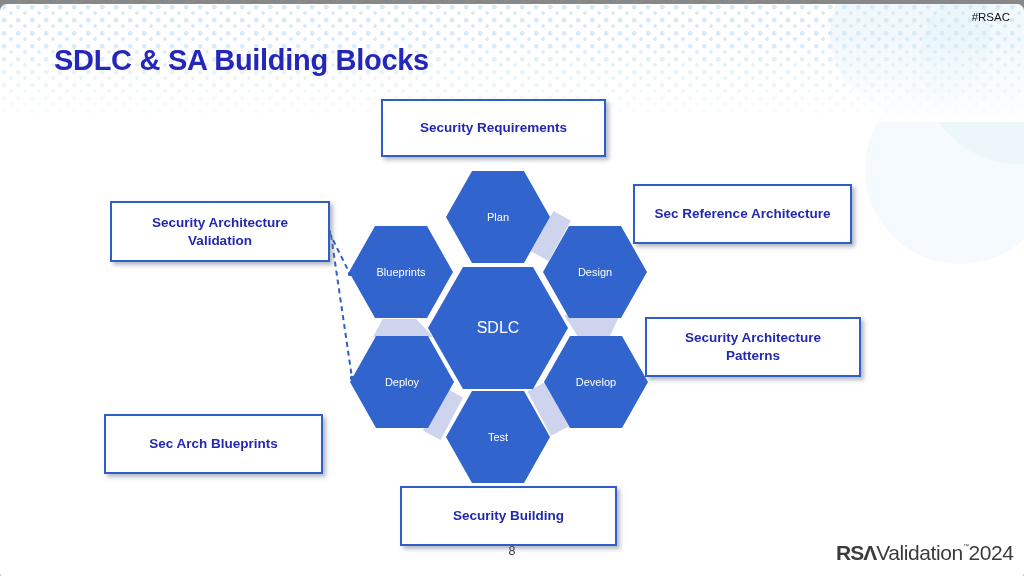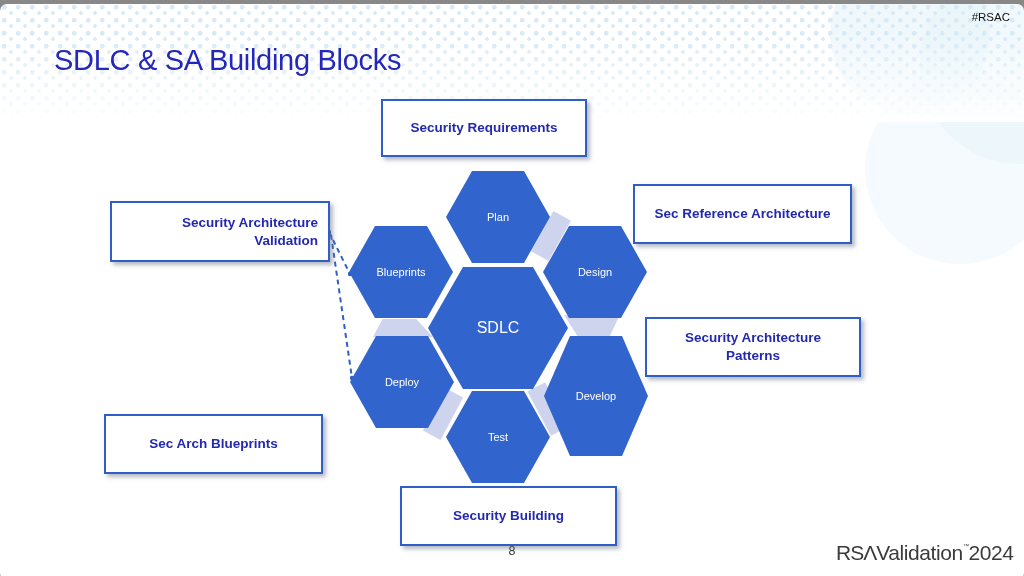--- a/index.html
+++ b/index.html
@@ -20,36 +20,36 @@
     background-image:
       linear-gradient(180deg, rgba(255,255,255,0) 28%, rgba(255,255,255,.6) 72%, #ffffff 100%),
       radial-gradient(circle at 2.2px 2.2px, var(--dot-color,#d7eaf6) 2.1px, rgba(255,255,255,0) 2.7px),
       radial-gradient(circle at 2px 2px, var(--dot-color,#d7eaf6) 1.5px, rgba(255,255,255,0) 2.1px);
     background-size:100% 100%, 14px 13px, 14px 13px;
     background-position:0 0, 2px 1px, 9px 7px;
   }
   .hashtag{position:absolute;top:7px;right:14px;font-size:11.5px;color:#111;}
   .title{
     position:absolute;left:54px;top:40px;margin:0;
-    font-size:29px;font-weight:normal;letter-spacing:-.3px;
+    font-size:29px;font-weight:bold;letter-spacing:-.3px;
     color:var(--title-color,#2427ba);
   }
   
   .hex{
     position:absolute;display:flex;align-items:center;justify-content:center;
     background:var(--hex-blue,#3164cd);color:#ffffff;font-size:11px;
     clip-path:polygon(25% 0%,75% 0%,100% 50%,75% 100%,25% 100%,0% 50%);
     z-index:2;text-align:center;
   }
   .hex-plan       {left:446px;top:167px;width:104px;height:92px;}
   .hex-maintenance{left:349px;top:222px;width:104px;height:92px;}
   .hex-design     {left:543px;top:222px;width:104px;height:92px;}
   .hex-sdlc       {left:428px;top:263px;width:140px;height:122px;font-size:16px;}
   .hex-deploy     {left:350px;top:332px;width:104px;height:92px;}
-  .hex-develop    {left:544px;top:332px;width:104px;height:120px;}
+  .hex-develop    {left:544px;top:332px;width:104px;height:92px;}
   .hex-test       {left:446px;top:387px;width:104px;height:92px;}
   
   .conn{position:absolute;background:var(--connector-lavender,#ced3ee);z-index:1;}
   .conn-design-develop{left:563px;top:311px;width:58px;height:22px;
     clip-path:polygon(2% 0,98% 0,80% 100%,26% 100%);}
   .conn-maintenance-deploy{left:373px;top:315px;width:60px;height:18px;
     clip-path:polygon(16% 0,72% 0,100% 100%,0 100%);}
   .conn-plan-design{left:528px;top:222px;width:46px;height:20px;transform:rotate(-61deg);}
   .conn-develop-test{left:523px;top:395px;width:50px;height:20px;transform:rotate(62deg);}
   .conn-test-deploy{left:419px;top:400px;width:48px;height:20px;transform:rotate(-62deg);}
@@ -57,32 +57,32 @@
   .link-lines{position:absolute;left:0;top:0;width:1024px;height:576px;z-index:1;pointer-events:none;}
   
   .callout{
     position:absolute;box-sizing:border-box;z-index:3;
     background:#ffffff;border:2.5px solid var(--box-border,#2e5ec6);
     box-shadow:2.5px 3px 4px rgba(110,120,140,.5);
     display:flex;align-items:center;justify-content:center;text-align:center;
     color:var(--box-text,#2329ae);font-weight:bold;font-size:13.5px;line-height:1.3;
     padding:4px 10px;
   }
-  .co-security-requirements{left:381px;top:95px; width:206px;height:58px;}
+  .co-security-requirements{left:381px;top:95px; width:225px;height:58px;}
   .co-sec-reference-architecture{left:633px;top:180px;width:219px;height:60px;}
   .co-security-architecture-patterns{left:645px;top:313px;width:216px;height:60px;}
   .co-security-testing{left:400px;top:482px;width:217px;height:60px;}
-  .co-security-architecture-validation{left:110px;top:197px;width:220px;height:61px;text-align:right;}
+  .co-security-architecture-validation{left:110px;top:197px;width:220px;height:61px;}
   .co-sec-arch-configuration-baselines{left:104px;top:343px;width:219px;height:60px;}
   .co-sec-arch-blueprints{left:104px;top:410px;width:219px;height:60px;}
   .page-number{position:absolute;left:478px;top:540px;width:68px;text-align:center;
     font-size:12.5px;color:#3a3a3a;z-index:3;}
   .logo{position:absolute;left:836px;top:537px;font-size:21px;color:var(--logo-color,#3b3b3b);
     white-space:nowrap;z-index:3;letter-spacing:-.4px;}
-  .logo-rsa{font-weight:normal;letter-spacing:-1px;}
+  .logo-rsa{font-weight:bold;letter-spacing:-1px;}
   .logo-conf{font-weight:normal;}
   .logo-tm{font-size:6px;vertical-align:top;line-height:10px;}
   .logo-year{font-weight:normal;}
 </style>
 </head>
 <body>
 
 <div class="slide">
 
   <div class="bg-circle c1"></div>

